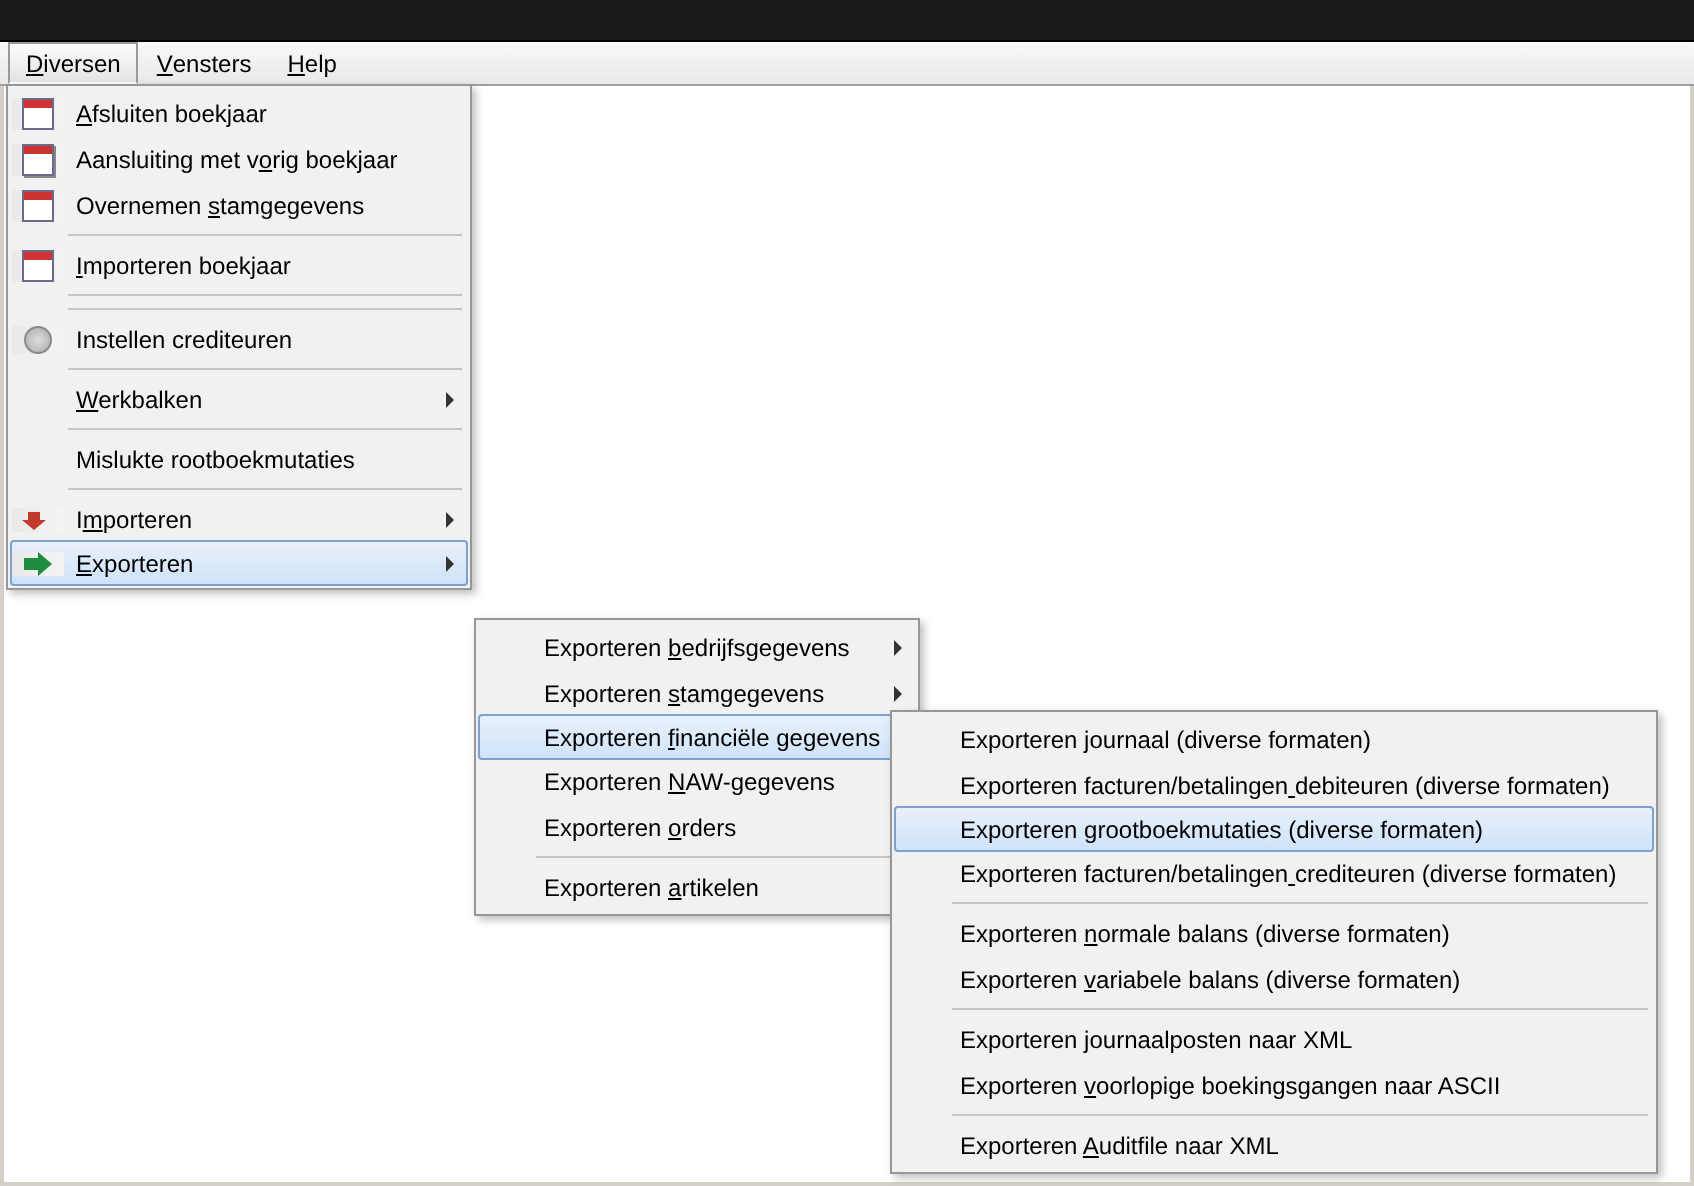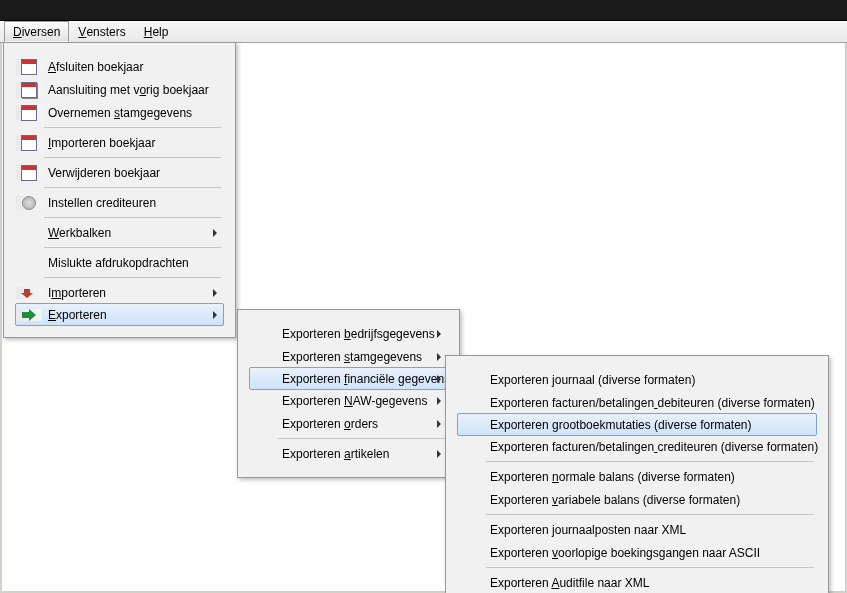--- a/index.html
+++ b/index.html
@@ -44,21 +44,21 @@
     background: #fff;
     border-left: 2px solid #d4d0c8;
     border-right: 2px solid #d4d0c8;
     border-bottom: 2px solid #d4d0c8;
   }
   .menu {
     position: absolute;
     background: #f1f1f1;
     border: 1px solid #979797;
     box-shadow: 2px 2px 4px rgba(0,0,0,.25);
-    padding: 12px;
+    padding: 2px;
   }
   .menu-inner { display: flex; flex-direction: column; }
   .icon-strip {
     width: 26px;
     background: linear-gradient(to right,#e9e9e9,#f4f4f4);
     flex-shrink: 0;
     display:flex; align-items:center; justify-content:center;
   }
   .menu-item {
     display: flex;
@@ -137,43 +137,37 @@
         <span class="label">Overnemen <span class="mn">s</span>tamgegevens</span>
       </div>
       <div class="sep"></div>
       <div class="menu-item">
         <div class="icon-strip">
           <div class="ico cal"></div>
         </div>
         <span class="label"><span class="mn">I</span>mporteren boekjaar</span>
       </div>
       <div class="sep"></div>
-      <div class="menu-item">
-        <div class="icon-strip">
-          <div class="ico cal"></div>
-        </div>
-        <span class="label">Verwijderen boekjaar</span>
-      </div>
       <div class="sep"></div>
       <div class="menu-item">
         <div class="icon-strip">
           <div class="ico gear"></div>
         </div>
         <span class="label">Instellen crediteuren</span>
       </div>
       <div class="sep"></div>
       <div class="menu-item">
         <div class="icon-strip"></div>
         <span class="label"><span class="mn">W</span>erkbalken</span>
         <span class="arrow"></span>
       </div>
       <div class="sep"></div>
       <div class="menu-item">
         <div class="icon-strip"></div>
-        <span class="label">Mislukte afdrukopdrachten</span>
+        <span class="label">Mislukte rootboekmutaties</span>
       </div>
       <div class="sep"></div>
       <div class="menu-item">
         <div class="icon-strip">
           <svg width="16" height="12">
             <path d="M3 2 h6 v4 h3 l-6 5 -6 -5 h3 z" fill="#c0392b"></path>
           </svg>
         </div>
         <span class="label">I<span class="mn">m</span>porteren</span>
         <span class="arrow"></span>

